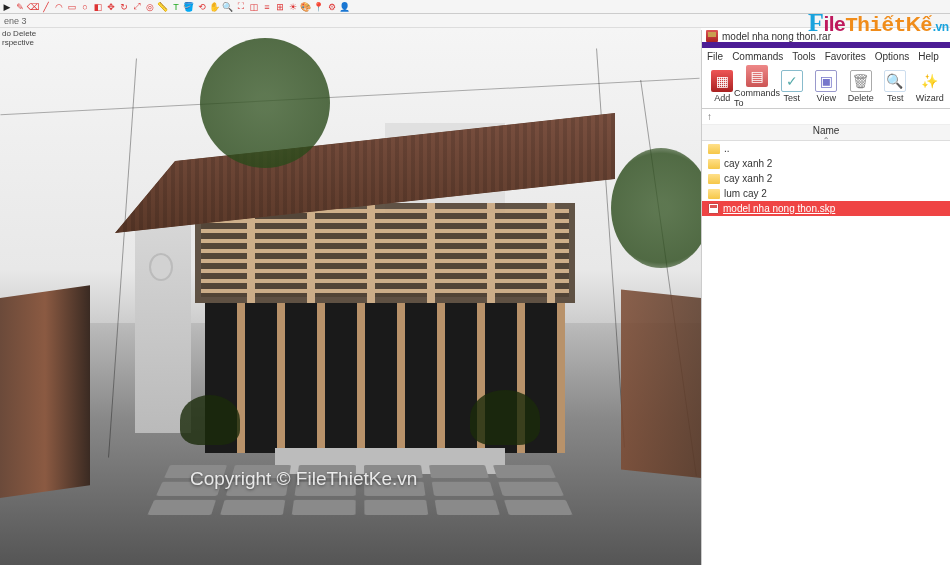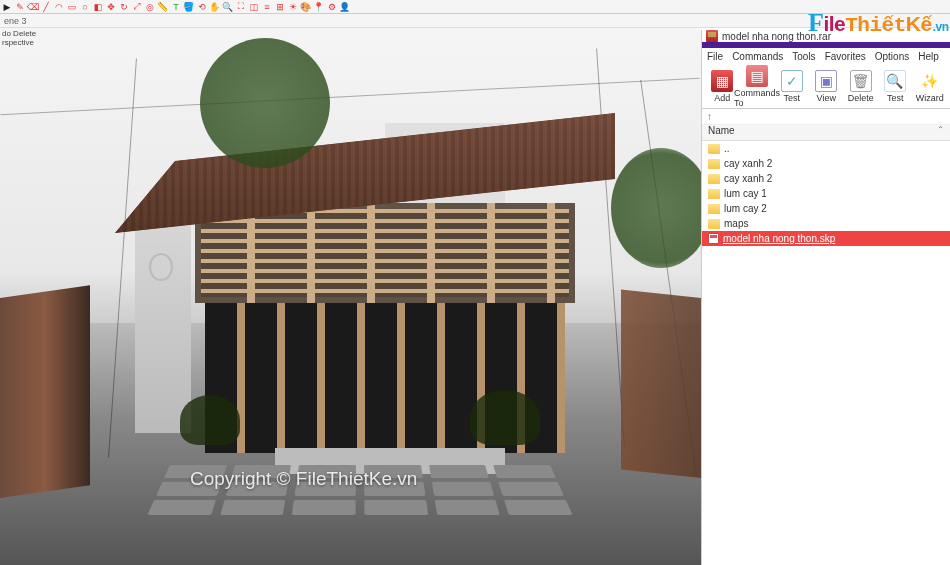--- a/index.html
+++ b/index.html
@@ -71,21 +71,21 @@
 .rar-tool { width: 35px; display: flex; flex-direction: column; align-items: center; gap: 1px; font-size: 9px; color: #333; cursor: pointer; padding: 2px 0; }
 .rar-tool-icon { width: 22px; height: 22px; border-radius: 2px; display: flex; align-items: center; justify-content: center; font-size: 14px; color: #fff; }
 .ic-add { background: linear-gradient(180deg,#e55 0,#a22 100%); }
 .ic-extract { background: linear-gradient(180deg,#e88 0,#c55 100%); }
 .ic-test { background: #fff; border: 1px solid #8bc; color: #5aa; }
 .ic-view { background: #fff; border: 1px solid #99c; color: #77c; }
 .ic-delete { background: #fff; border: 1px solid #aaa; color: #888; }
 .ic-find { background: #fff; color: #58c; border: 1px solid #cde; }
 .ic-wizard { background: #fff; color: #e9a040; }
 .rar-path { height: 16px; display: flex; align-items: center; padding: 0 5px; font-size: 10px; color: #666; border-bottom: 1px solid #eee; }
-.rar-header { height: 16px; display: flex; align-items: flex-start; padding: 0 6px; font-size: 10px; color: #333; background: #f5f5f5; border-bottom: 1px solid #ddd; justify-content: space-between; }
+.rar-header { height: 16px; display: flex; align-items: center; padding: 0 6px; font-size: 10px; color: #333; background: #f5f5f5; border-bottom: 1px solid #ddd; justify-content: space-between; flex-direction: column; }
 .rar-sort-arrow { font-size: 8px; color: #666; }
 .rar-list { overflow: auto; }
 .rar-row { height: 15px; display: flex; align-items: center; gap: 4px; padding: 0 6px; font-size: 10px; color: #333; cursor: default; }
 .rar-row.selected { background: #ef4444; color: #fff; text-decoration: underline; }
 .row-icon { width: 12px; height: 10px; border-radius: 1px; }
 .row-icon.folder { background: linear-gradient(180deg,#ffe08a 0,#f5c748 100%); }
 .row-icon.skp { width: 11px; height: 11px; background: #fff; border: 1px solid #c44; position: relative; }
 .row-icon.skp::after { content: ''; position: absolute; inset: 1px 1px 5px 1px; background: #d55; }
 
 
@@ -250,29 +250,21 @@
       <div class="rar-row">
         <span class="row-icon folder"></span>
         <span>cay xanh 2</span>
       </div>
       <div class="rar-row">
         <span class="row-icon folder"></span>
         <span>cay xanh 2</span>
       </div>
       <div class="rar-row">
         <span class="row-icon folder"></span>
-        <span>lum cay 1</span>
-      </div>
-      <div class="rar-row">
-        <span class="row-icon folder"></span>
         <span>lum cay 2</span>
-      </div>
-      <div class="rar-row">
-        <span class="row-icon folder"></span>
-        <span>maps</span>
       </div>
       <div class="rar-row selected">
         <span class="row-icon skp"></span>
         <span>model nha nong thon.skp</span>
       </div>
     </div>
 </div>
 
 <div class="brand-logo">
   <span class="brand-f">F</span>

